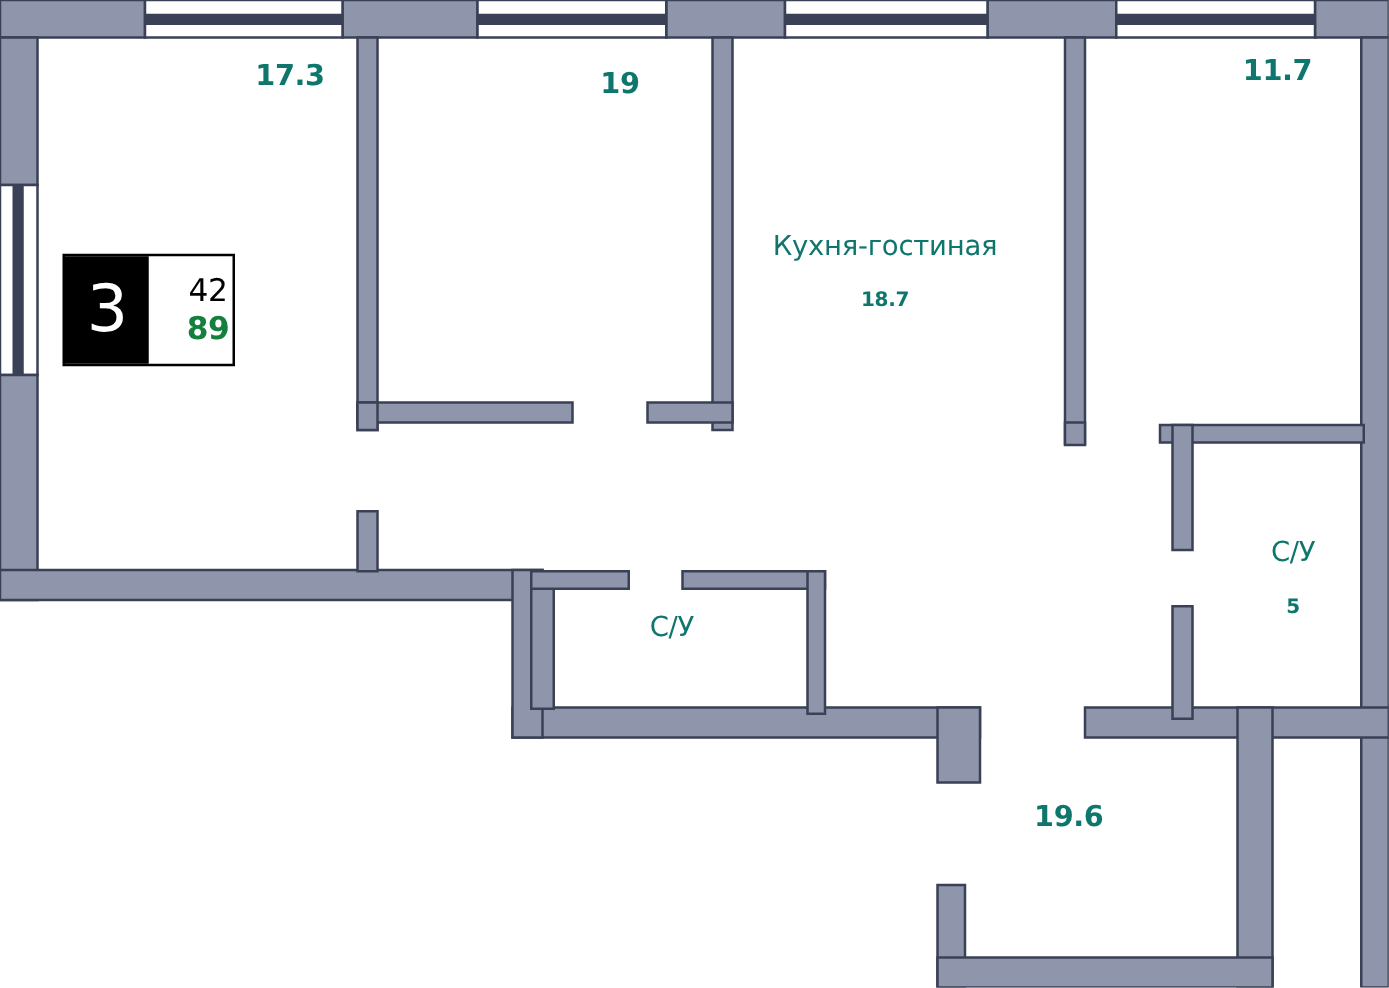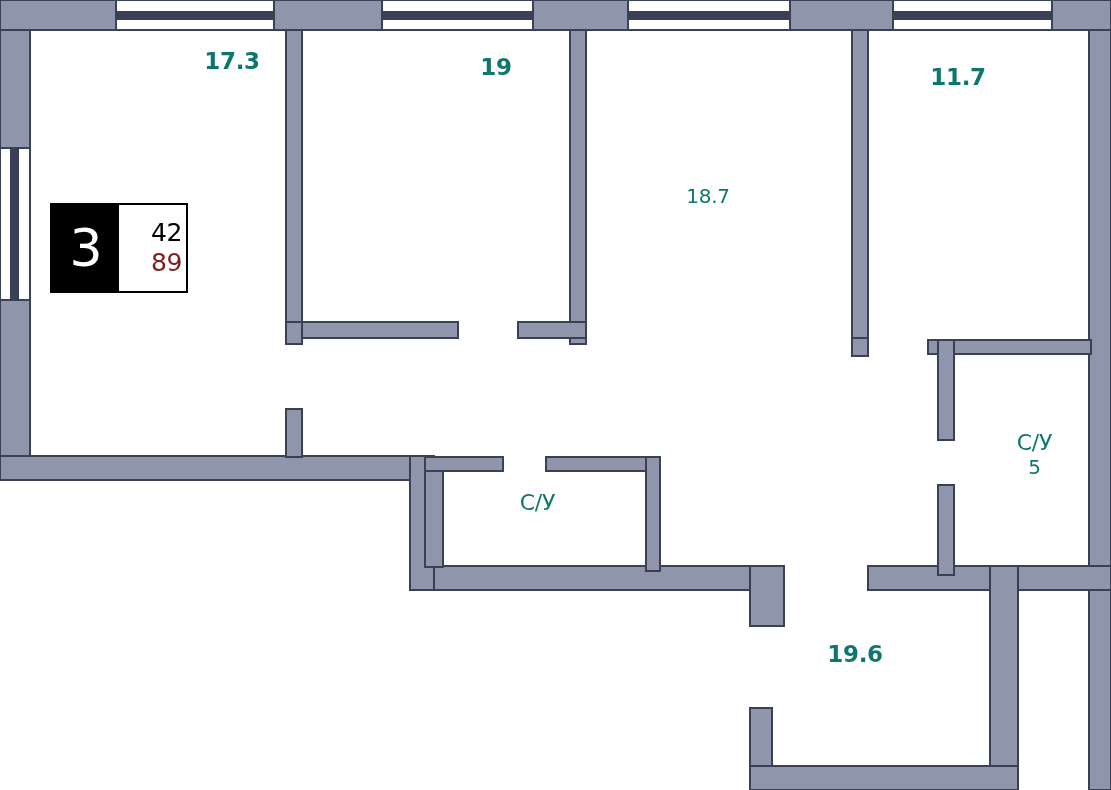--- a/index.html
+++ b/index.html
@@ -37,23 +37,24 @@
     font-family: "DejaVu Sans", "Liberation Sans", sans-serif;
   }
   .room-name {
     display: block;
     font-size: 22px;
     font-weight: 400;
     letter-spacing: -0.2px;
   }
   .room-area {
     display: block;
-    font-size: 20px;
-    font-weight: 400;
-    letter-spacing: -0.3px;
+    font-size: 16px;
+    font-weight: 700;
+    letter-spacing: -0.3px;
+    margin-top: 20px;
   }
   .area-only {
     display: block;
     font-size: 23px;
     font-weight: 700;
     letter-spacing: -0.3px;
   }
   
   #apartment-badge {
     position: absolute;
@@ -91,23 +92,23 @@
   }
   #badge-area-living {
     font-size: 25px;
     font-weight: 400;
     line-height: 1.22;
     color: #000000;
     letter-spacing: -0.3px;
   }
   #badge-area-total {
     font-size: 25px;
-    font-weight: 400;
+    font-weight: 700;
     line-height: 1.22;
-    color: #7f1d1d;
+    color: #15803d;
     letter-spacing: -0.3px;
   }
 </style>
 </head>
 <body>
 
 <div id="floorplan-root">
 
   <svg class="plan" viewBox="0 0 1111 790">
     <defs>
@@ -210,24 +211,25 @@
 
   <div class="room-label" id="label-bedroom-1" style="left:170px; top:48px; width:124px;">
     <span class="area-only">17.3</span>
   </div>
 
   <div class="room-label" id="label-bedroom-2" style="left:436px; top:54px; width:120px;">
     <span class="area-only">19</span>
   </div>
 
   <div class="room-label" id="label-kitchen" style="left:588px; top:185px; width:240px;">
+    <span class="room-name">Кухня-гостиная</span>
     <span class="room-area">18.7</span>
   </div>
 
-  <div class="room-label" id="label-bedroom-3" style="left:896px; top:44px; width:124px;margin-top:20px;">
+  <div class="room-label" id="label-bedroom-3" style="left:960px; top:44px; width:124px;">
     <span class="area-only">11.7</span>
   </div>
 
   <div class="room-label" id="label-bath-1" style="left:465px; top:490px; width:145px;">
     <span class="room-name">С/У</span>
   </div>
 
   <div class="room-label" id="label-bath-2" style="left:962px; top:430px; width:145px;">
     <span class="room-name">С/У</span>
     <span class="room-area">5</span>

